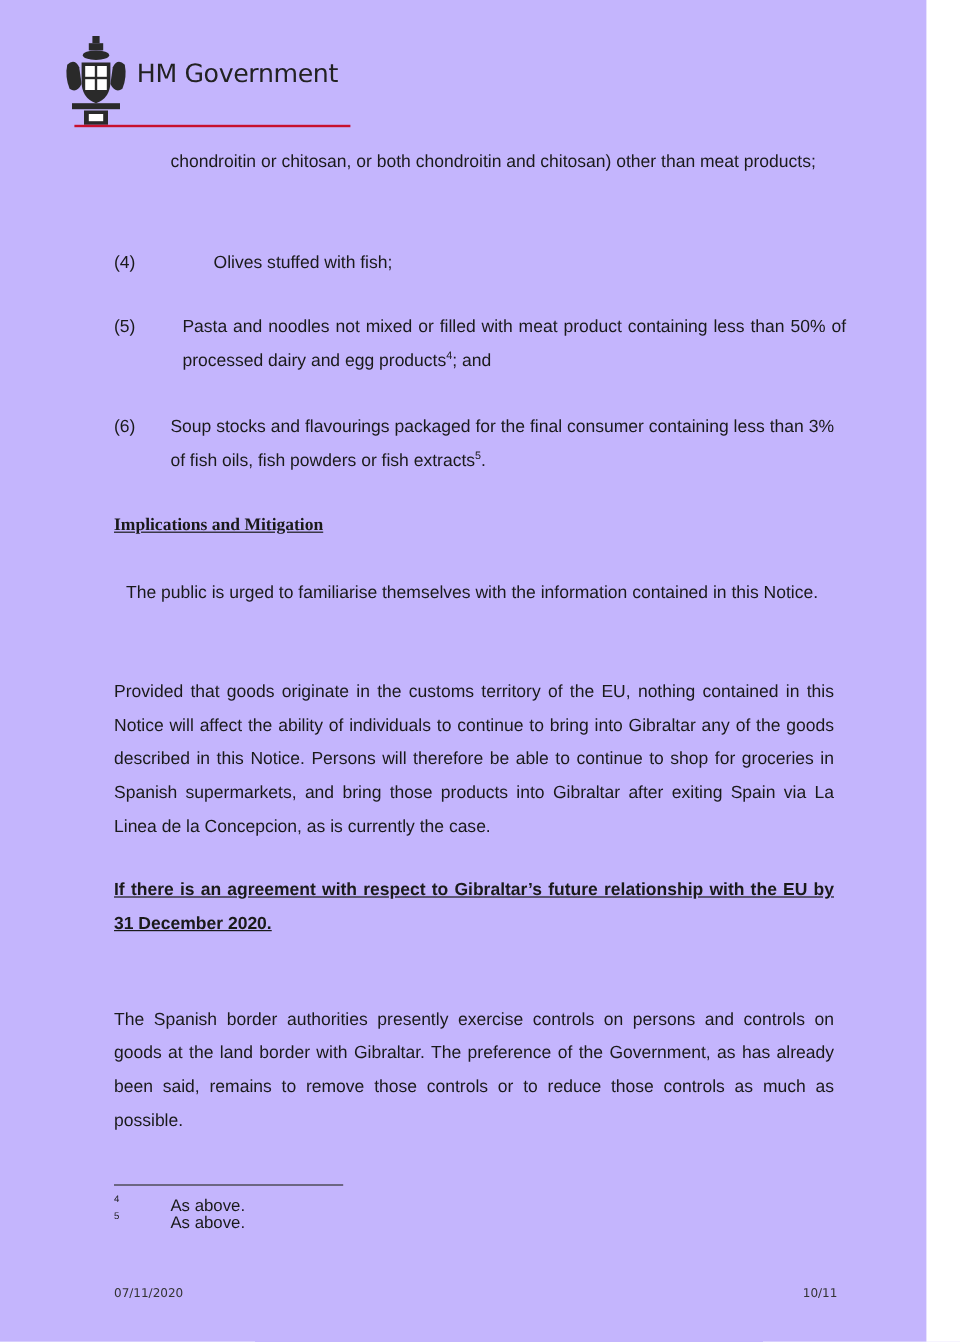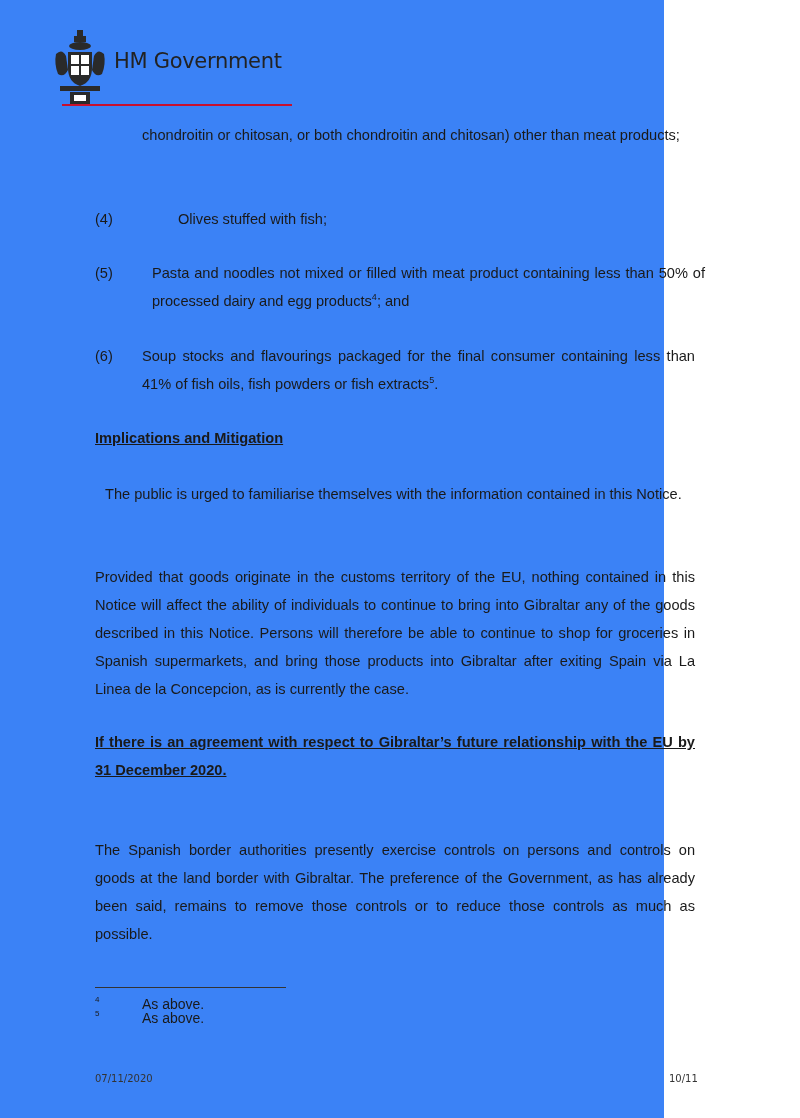--- a/index.html
+++ b/index.html
@@ -1,18 +1,18 @@
 <!DOCTYPE html>
 <html><head>
 <meta charset="utf-8">
 <style>
   html, body { margin: 0; padding: 0; background: #ffffff; }
   body { width: 800px; height: 1118px; position: relative; overflow: hidden;
          font-family: "Liberation Sans", sans-serif; color: #1a1a1a; }
-  .page { position: absolute; left: 0; top: 0; width: 664px; height: 1118px; background: #3b82f6; }
+  .page { position: absolute; left: 0; top: 0; width: 772px; height: 1118px; background: #c4b5fd; }
 
   .logo { position: absolute; left: 52px; top: 28px; width: 245px; height: 80px; }
   .crest { position: absolute; left: 0; top: 0; width: 56px; height: 78px; }
   .logo-text { position: absolute; left: 62px; top: 22px; font-family: "DejaVu Sans", sans-serif;
                font-size: 21px; line-height: 23px; color: #222; letter-spacing: -0.3px; }
   .logo-rule { position: absolute; left: 62px; top: 104px; width: 230px; height: 2px; background: #c8102e; }
 
   .text { position: absolute; font-size: 14.6px; line-height: 28px; text-align: justify;
           text-align-last: left; }
   .item-num { position: absolute; font-size: 14.6px; line-height: 28px; }
@@ -60,23 +60,23 @@
 
   <div class="text" style="left:142px; top:121px; width:553px;">chondroitin or chitosan, or both chondroitin and chitosan) other than meat products;</div>
 
   <div class="item-num" style="left:95px; top:205px;">(4)</div>
   <div class="text" style="left:158px; top:205px; width:553px;margin-left:20px;">Olives stuffed with fish;</div>
 
   <div class="item-num" style="left:95px; top:259px;">(5)</div>
   <div class="text" style="left:152px; top:259px; width:553px;"><span>Pasta and noodles not mixed or filled with meat product containing less than 50% of processed dairy and egg products</span><sup>4</sup><span>; and</span></div>
 
   <div class="item-num" style="left:95px; top:342px;">(6)</div>
-  <div class="text" style="left:142px; top:342px; width:553px;"><span>Soup stocks and flavourings packaged for the final consumer containing less than 41% of fish oils, fish powders or fish extracts</span><sup>5</sup><span>.</span></div>
+  <div class="text" style="left:142px; top:342px; width:553px;"><span>Soup stocks and flavourings packaged for the final consumer containing less than 3% of fish oils, fish powders or fish extracts</span><sup>5</sup><span>.</span></div>
 
-  <div class="heading" style="left:95px; top:424px;">Implications and Mitigation</div>
+  <div class="heading" style="left:95px; top:424px;font-family:Liberation Serif, serif;">Implications and Mitigation</div>
 
   <div class="text" style="left:105px; top:480px; width:600px;">The public is urged to familiarise themselves with the information contained in this Notice.</div>
 
   <div class="text" style="left:95px; top:563px; width:600px;">Provided that goods originate in the customs territory of the EU, nothing contained in this Notice will affect the ability of individuals to continue to bring into Gibraltar any of the goods described in this Notice. Persons will therefore be able to continue to shop for groceries in Spanish supermarkets, and bring those products into Gibraltar after exiting Spain via La Linea de la Concepcion, as is currently the case.</div>
 
   <div class="heading" style="left:95px; top:728px; width:600px; text-align:justify; text-align-last:left;">If there is an agreement with respect to Gibraltar’s future relationship with the EU by 31 December 2020.</div>
 
   <div class="text" style="left:95px; top:836px; width:600px;">The Spanish border authorities presently exercise controls on persons and controls on goods at the land border with Gibraltar. The preference of the Government, as has already been said, remains to remove those controls or to reduce those controls as much as possible.</div>
 
   <div class="fn-rule"></div>

